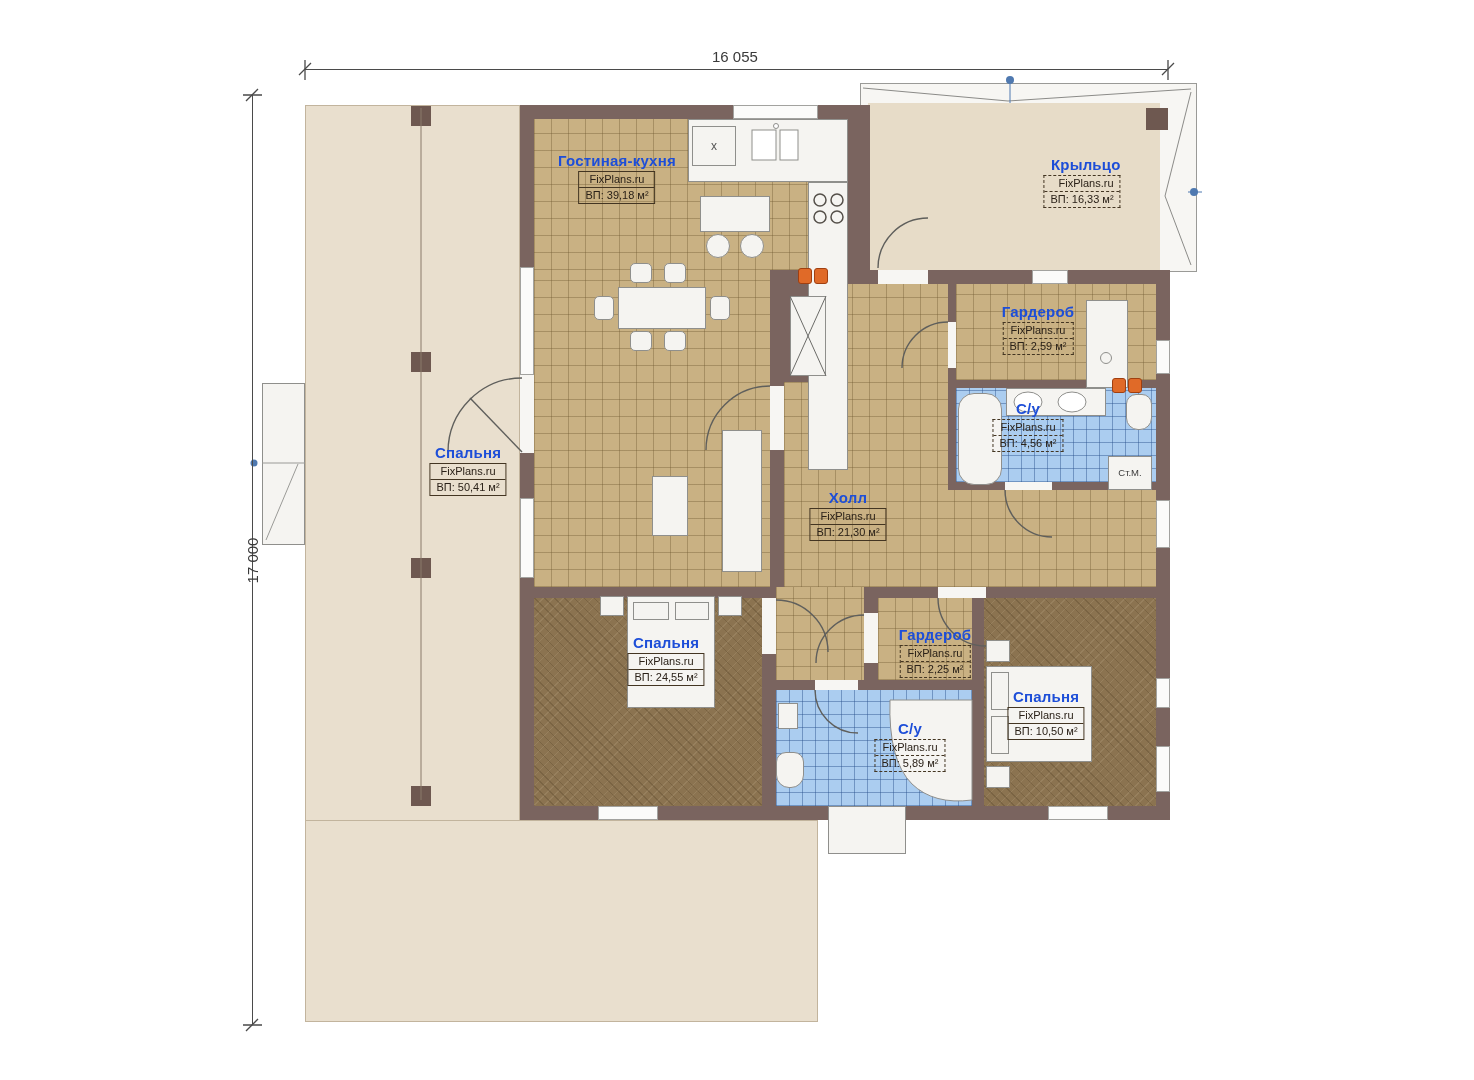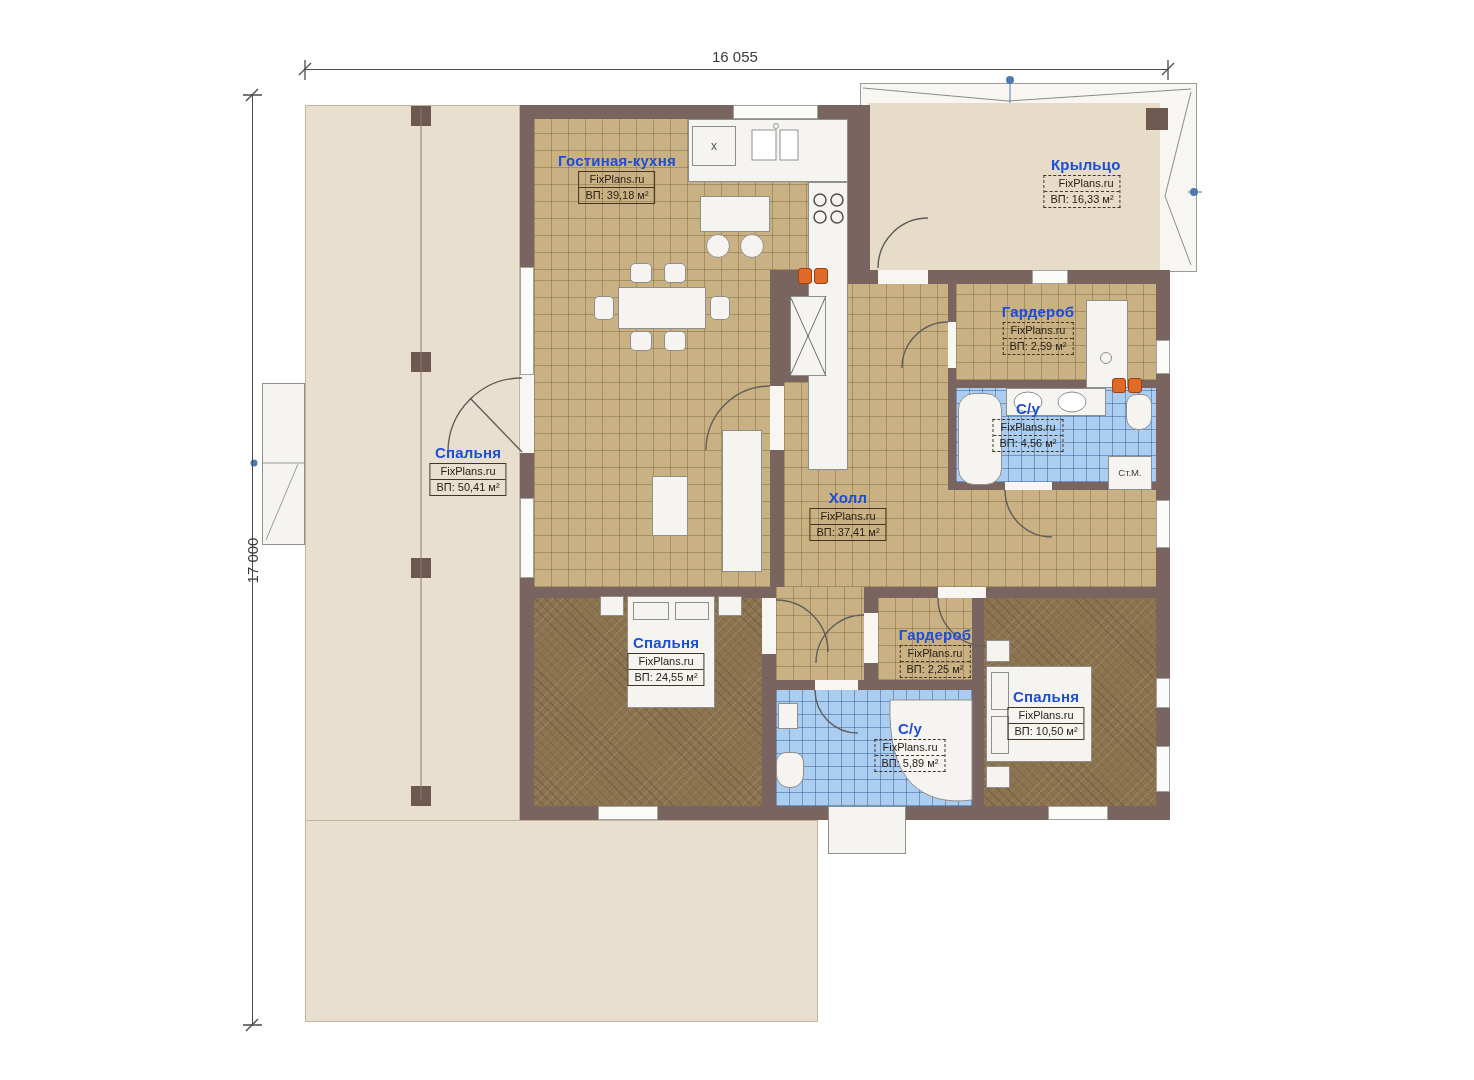--- a/index.html
+++ b/index.html
@@ -247,21 +247,21 @@
       <div class="room-area">ВП: 4,56 м²</div></div>
   </div>
   <div class="room-label" style="left:468px;top:444px;">
     <div class="room-name">Спальня</div>
     <div class="room-info"><div class="room-brand">FixPlans.ru</div>
       <div class="room-area">ВП: 50,41 м²</div></div>
   </div>
   <div class="room-label" style="left:848px;top:489px;">
     <div class="room-name">Холл</div>
     <div class="room-info"><div class="room-brand">FixPlans.ru</div>
-      <div class="room-area">ВП: 37,41 м²</div></div>
+      <div class="room-area">ВП: 21,30 м²</div></div>
   </div>
   <div class="room-label" style="left:666px;top:634px;">
     <div class="room-name">Спальня</div>
     <div class="room-info"><div class="room-brand">FixPlans.ru</div>
       <div class="room-area">ВП: 24,55 м²</div></div>
   </div>
   <div class="room-label" style="left:935px;top:626px;">
     <div class="room-name">Гардероб</div>
     <div class="room-info dashed"><div class="room-brand">FixPlans.ru</div>
       <div class="room-area">ВП: 2,25 м²</div></div>

